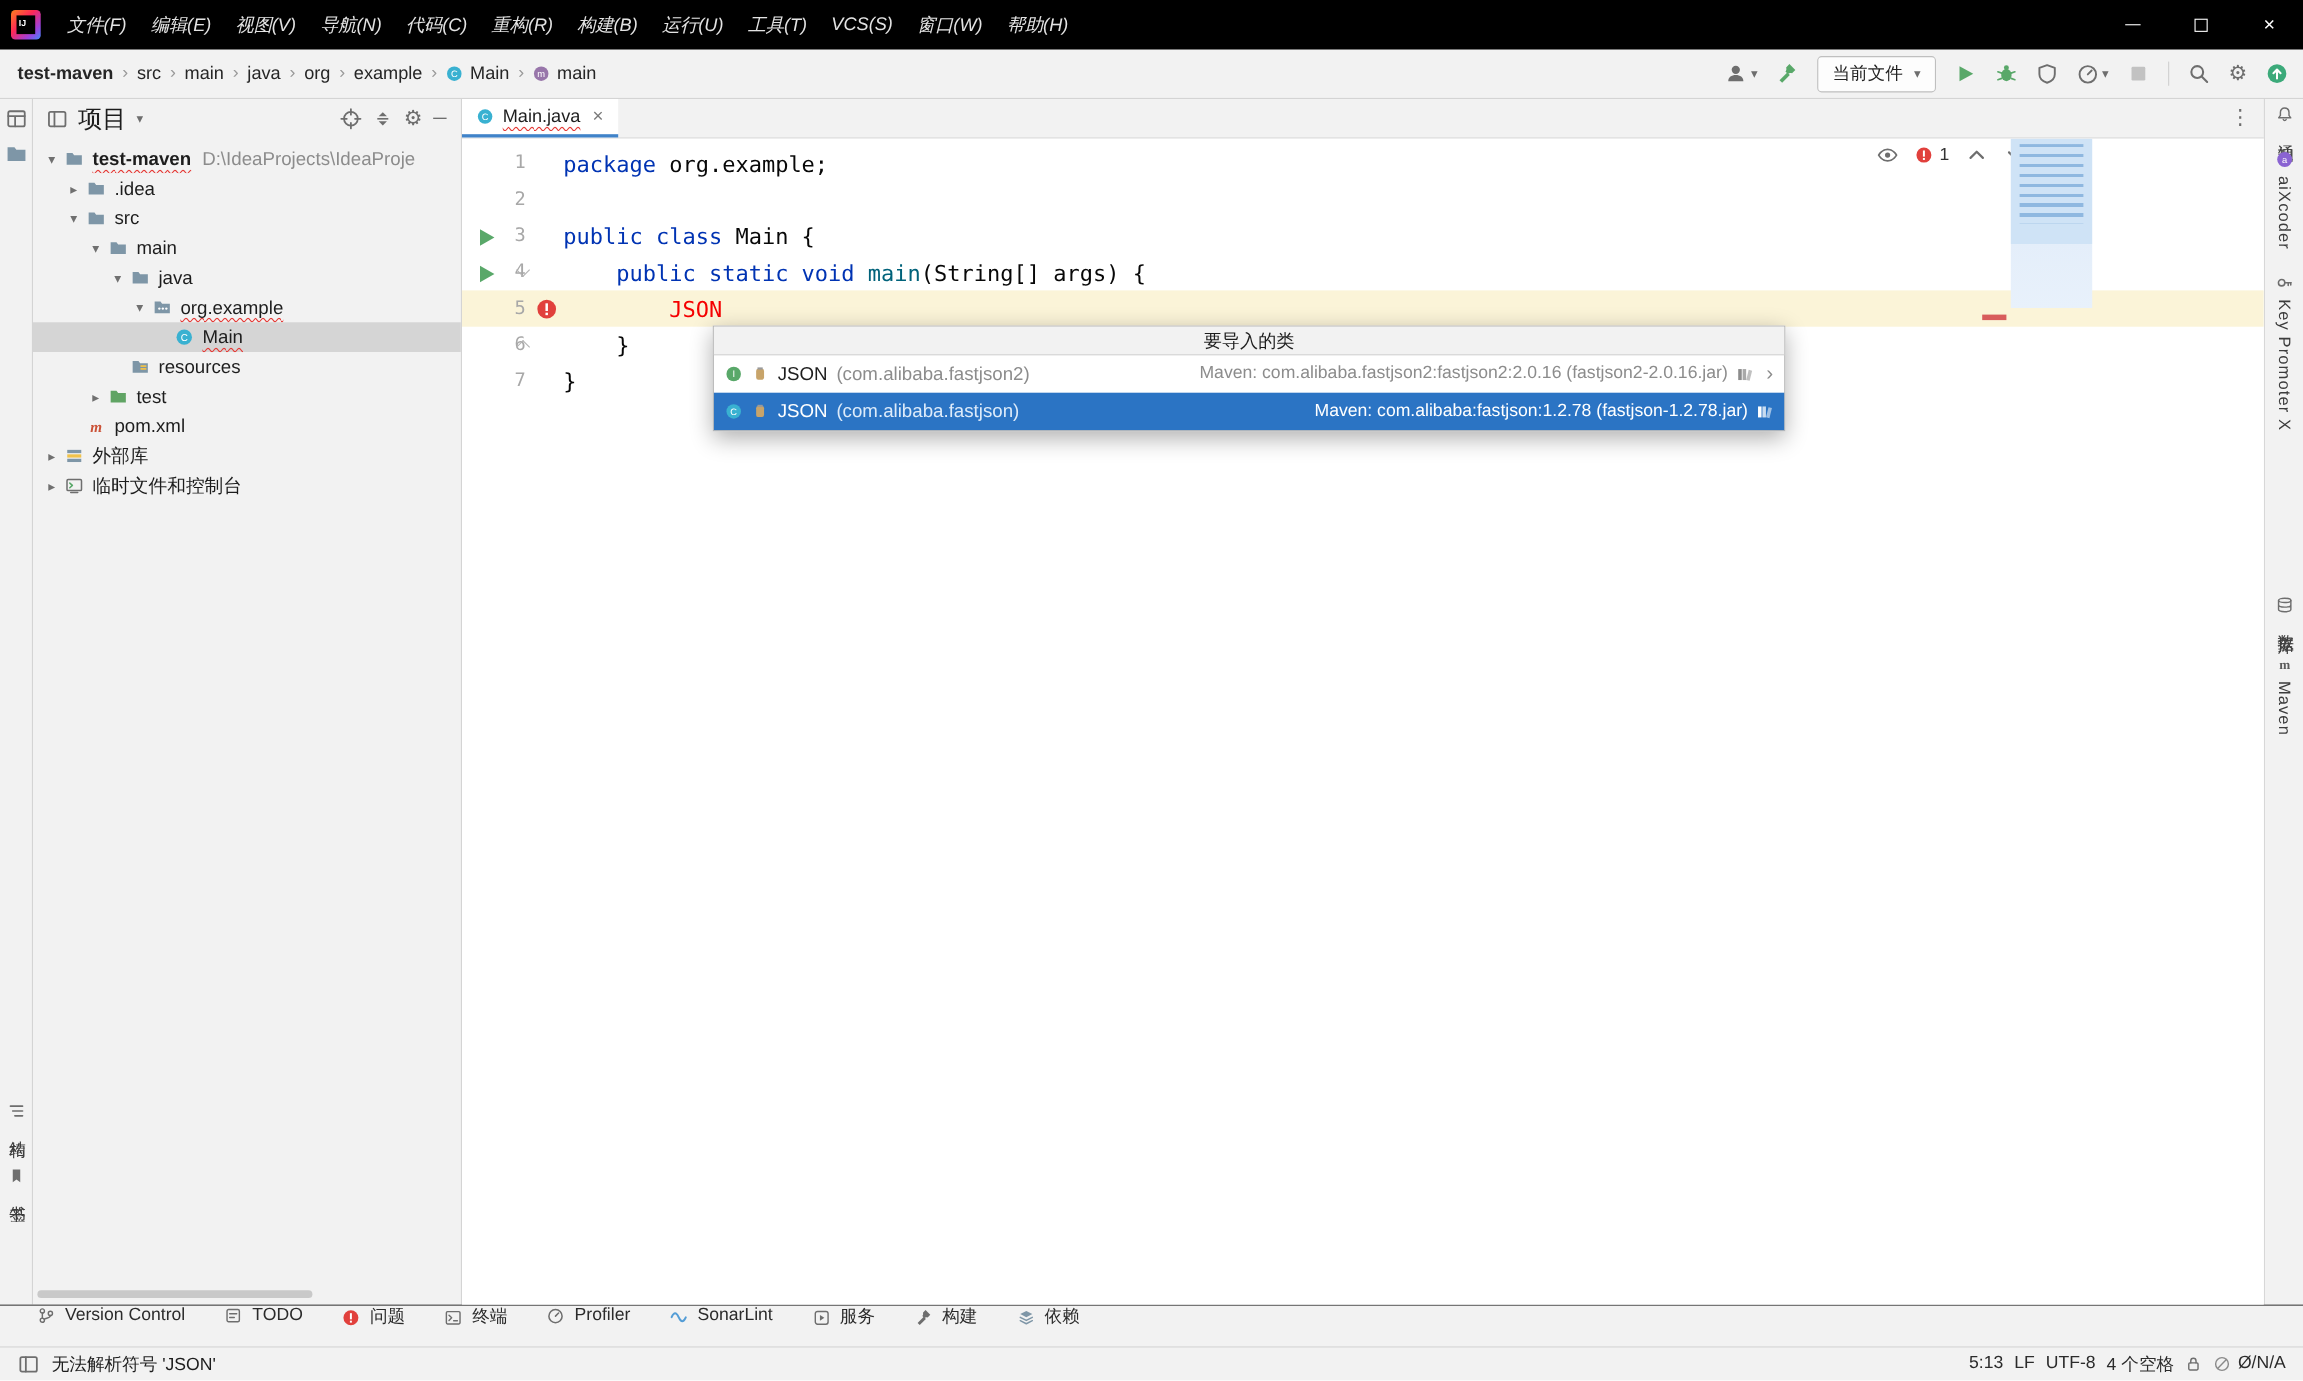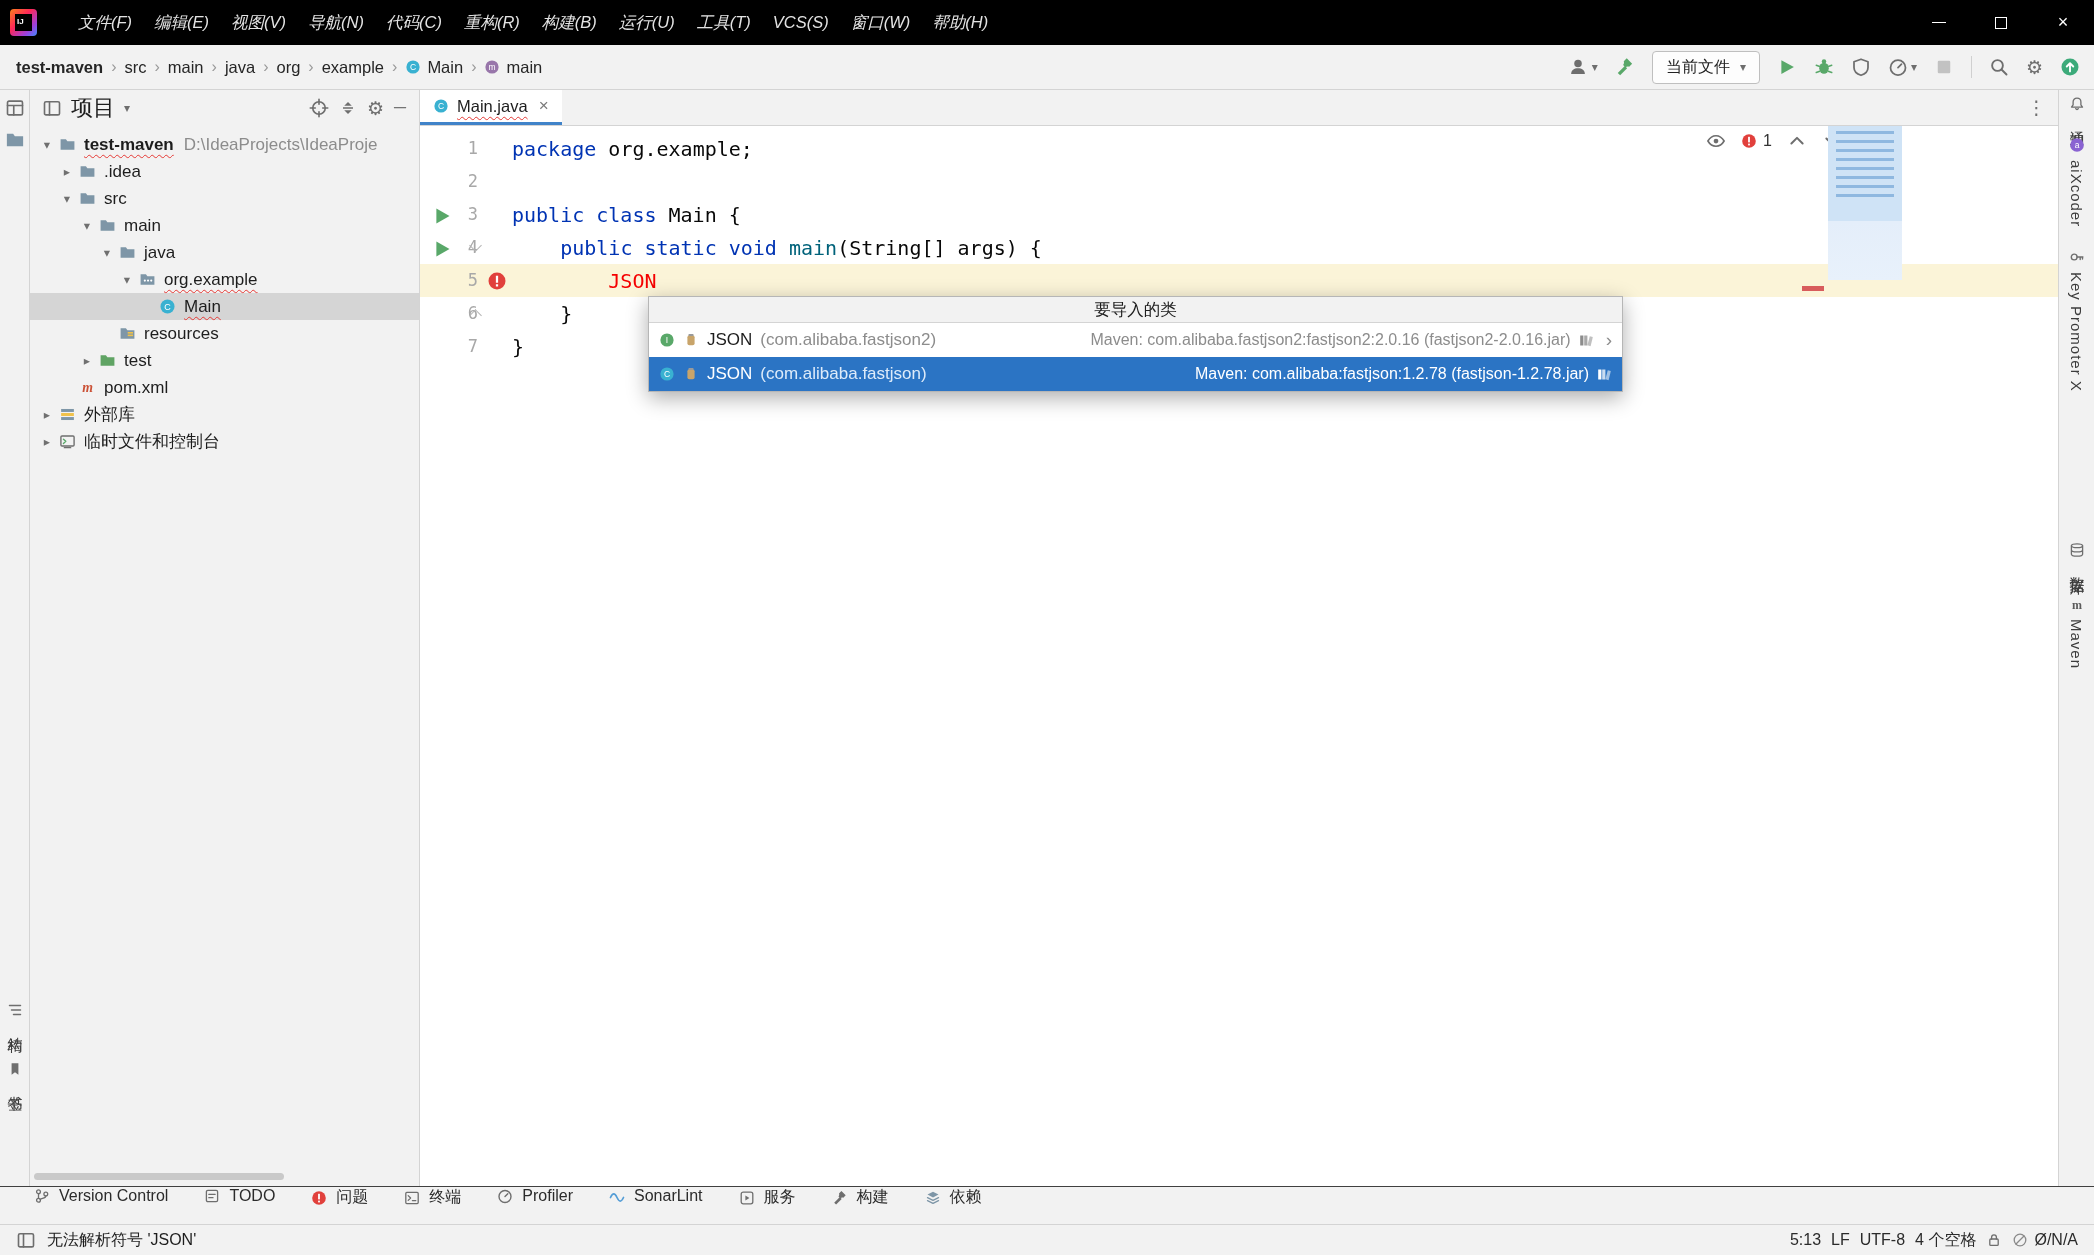--- a/index.html
+++ b/index.html
@@ -2,21 +2,21 @@
 <html><head>
 <meta charset="utf-8">
 <style>
 *{margin:0;padding:0;box-sizing:border-box;}
 html,body{width:2094px;height:1255px;overflow:hidden;}
 body{font-family:"Liberation Sans","DejaVu Sans",sans-serif;font-size:17px;background:#fff;color:#1d1d1d;}
 .window{width:2094px;height:1255px;display:flex;flex-direction:column;background:#f2f2f2;}
 
 
 .titlebar{flex:0 0 45px;background:#000;display:flex;align-items:center;color:#e0e0e0;position:relative;}
-.logo{width:27px;height:27px;margin:0 30px 0 10px;border-radius:4px;position:relative;background:linear-gradient(135deg,#fc801d,#fe2857 40%,#9e40dc 75%,#3f8cff);flex:0 0 27px;}
+.logo{width:27px;height:27px;margin:0 13px 0 10px;border-radius:4px;position:relative;background:linear-gradient(135deg,#fc801d,#fe2857 40%,#9e40dc 75%,#3f8cff);flex:0 0 27px;}
 .logo::before{content:"";position:absolute;inset:5px;background:#000;}
 .logo span{position:absolute;left:7px;top:8px;font-size:8px;color:#fff;z-index:1;font-weight:bold;}
 .menus{display:flex;height:100%;font-style:italic;}
 .menu-item{padding:0 11px;display:flex;align-items:center;font-size:16.5px;color:#e3e3e3;cursor:default;}
 .win-title{position:absolute;left:50%;top:0;height:100%;display:flex;align-items:center;transform:translateX(-50%);color:#9c9c9c;font-size:16.5px;white-space:nowrap;}
 .win-controls{margin-left:auto;display:flex;height:100%;}
 .win-btn{width:62px;height:100%;display:flex;align-items:center;justify-content:center;color:#fff;font-size:18px;}
 .win-btn .bar{width:14px;height:1.6px;background:#fff;}
 .win-btn .box{width:12px;height:12px;border:1.6px solid #fff;}
 

